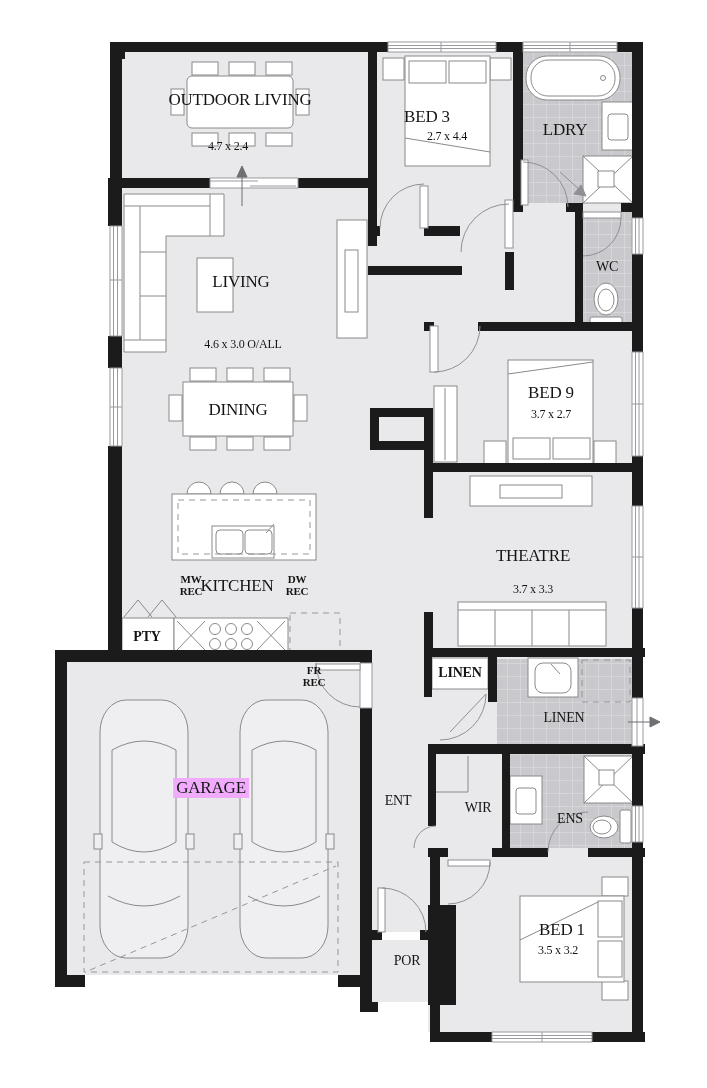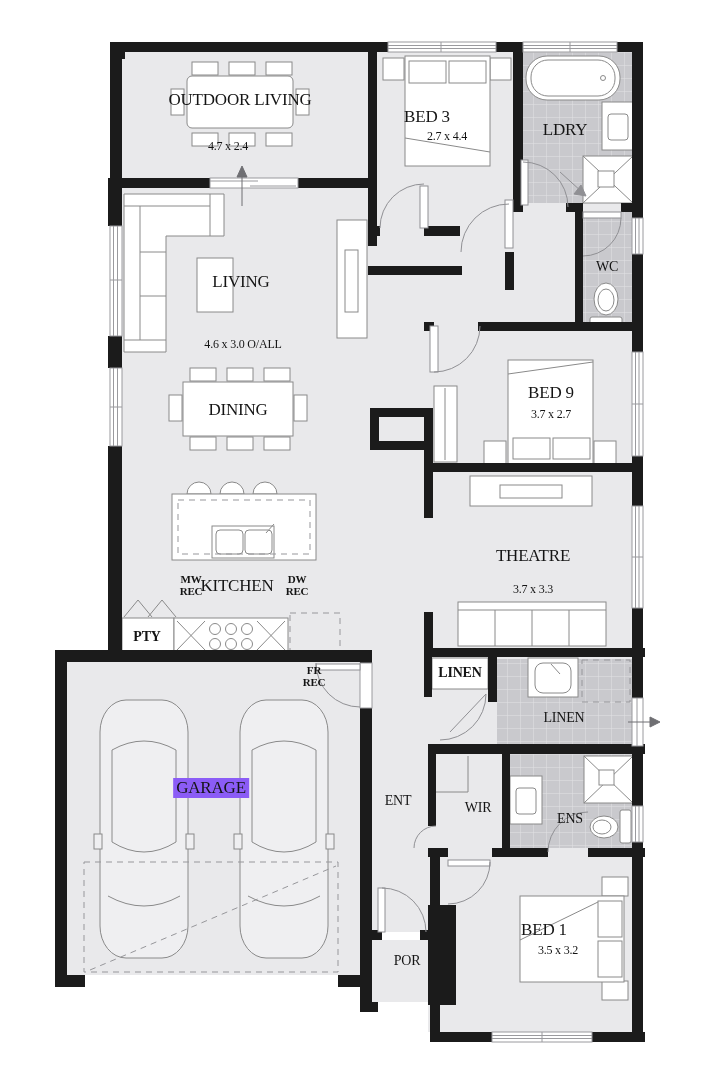--- a/index.html
+++ b/index.html
@@ -7,21 +7,21 @@
         font-family:Liberation Serif, serif;}
   .plan svg{position:absolute;left:0;top:0;}
   .lbl{position:absolute;transform:translate(-50%,-50%);color:#141414;white-space:nowrap;
        text-align:center;letter-spacing:-0.2px;}
   .room{font-size:17px;}
   .dim{font-size:12px;}
   .util{font-size:14px;}
   .small{font-size:14px;font-weight:bold;}
   .two{font-size:11px;font-weight:bold;line-height:1.05;margin-top:43px;}
   .two span{display:block;}
-  .bg{background:#8b5cf6;padding:0 3px;}
+  .bg{background:#f0abfc;padding:0 3px;}
 </style>
 </head>
 <body>
 
 <div class="plan">
 <svg width="707" height="1088" viewBox="0 0 707 1088">
   <defs>
     <pattern id="tile" width="13" height="13" patternUnits="userSpaceOnUse">
       <rect width="13" height="13" fill="#c9c9cd"></rect>
       <path d="M0 0H13M0 0V13" stroke="#e3e3e6" stroke-width="1" fill="none"></path>
@@ -403,16 +403,16 @@
   <div class="lbl two" style="left:314px;top:634px">
       <span>FR</span>
       <span>REC</span>
     </div>
   <div class="lbl small" style="left:460px;top:673px">LINEN</div>
   <div class="lbl util" style="left:564px;top:718px">LINEN</div>
   <div class="lbl room bg" style="left:211px;top:788px">GARAGE</div>
   <div class="lbl util" style="left:398px;top:801px">ENT</div>
   <div class="lbl util" style="left:478px;top:808px">WIR</div>
   <div class="lbl util" style="left:570px;top:819px">ENS</div>
-  <div class="lbl room" style="left:544px;top:930px">BED 1</div>
+  <div class="lbl room" style="left:562px;top:930px">BED 1</div>
   <div class="lbl dim" style="left:558px;top:950px">3.5 x 3.2</div>
   <div class="lbl util" style="left:407px;top:961px">POR</div>
 </div>
 
 </body></html>

